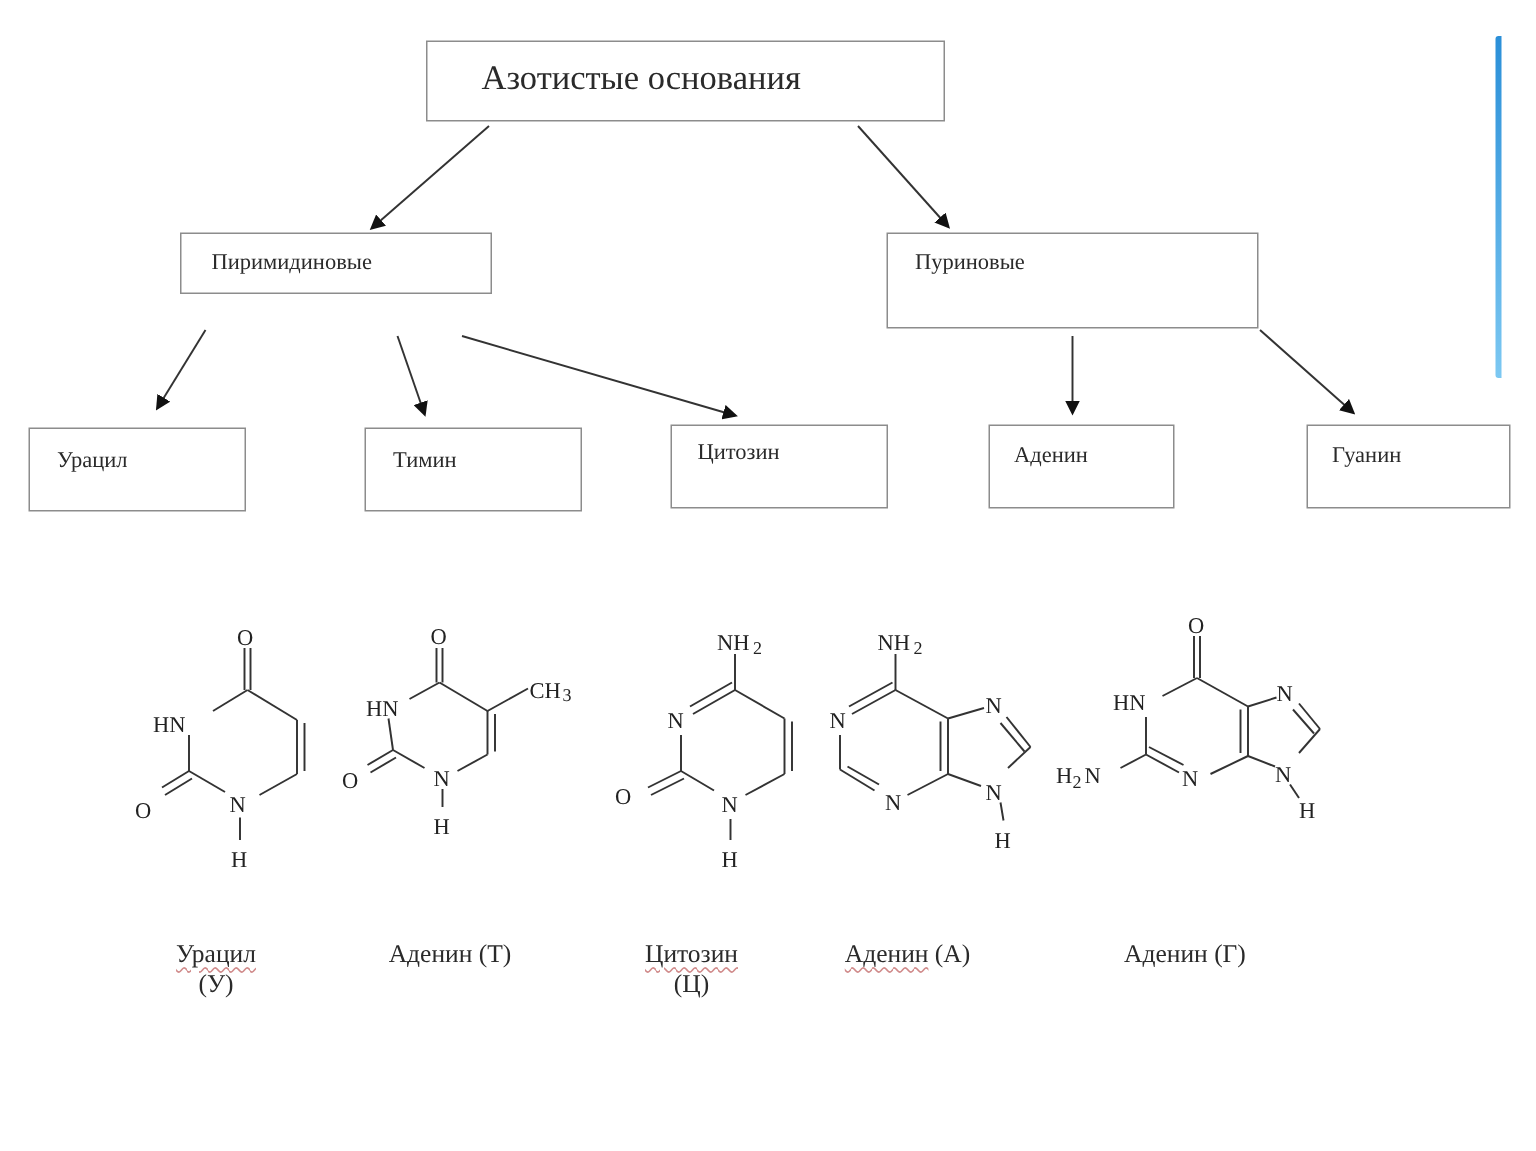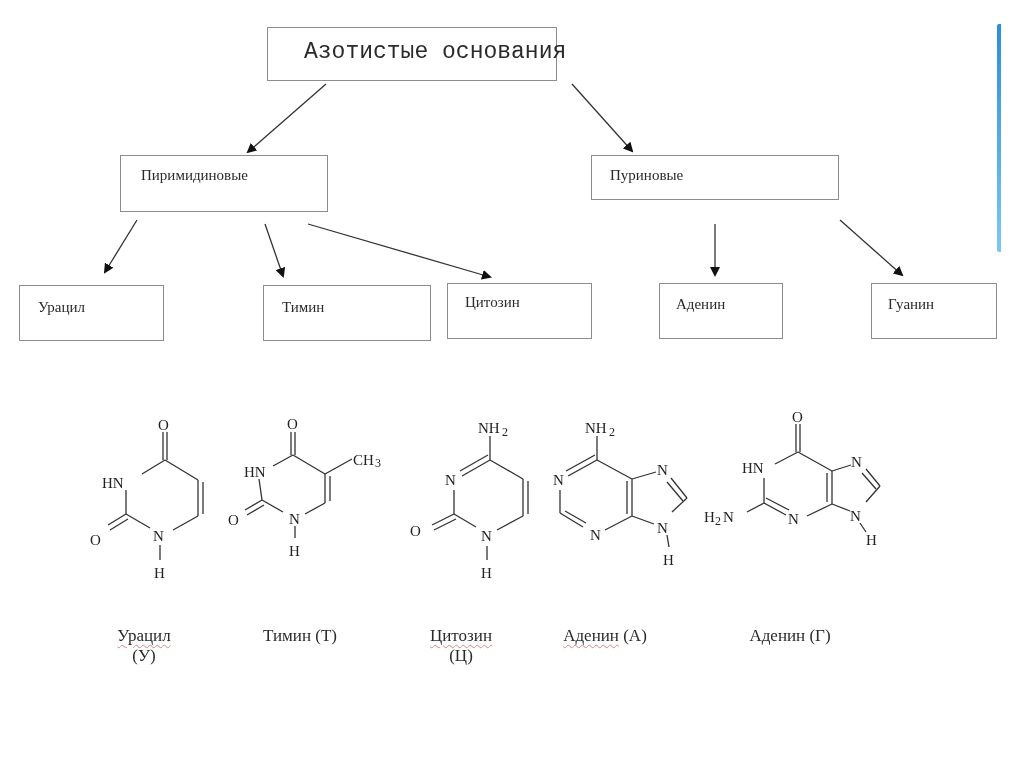--- a/index.html
+++ b/index.html
@@ -15,42 +15,42 @@
     .chem text { font-family: "Liberation Serif", serif; font-size: 15px; fill: #222; }
     .chem line, .chem polyline { stroke: #333; stroke-width: 1.3; fill: none; }
     .caption { position: absolute; font-size: 17px; color: #2a2a2a; text-align: center; white-space: nowrap; line-height: 20px; }
     .squiggle { text-decoration: underline wavy #d08a8a; text-decoration-thickness: 1px; text-underline-offset: 3px; }
   </style>
 </head>
 <body>
 
 <div class="accent-bar" style="background: linear-gradient(rgb(42, 143, 216), rgb(124, 200, 242));"></div>
 
-<div class="box" id="root-box" style="left:267px; top:27px; width:290px; height:54px;font-family:Liberation Mono, monospace;">
+<div class="box" id="root-box" style="left:284px; top:27px; width:346px; height:54px;">
   <span style="left:36px; top:11px;">Азотистые основания</span>
 </div>
-<div class="box" style="left:120px; top:155px; width:208px; height:57px;">
+<div class="box" style="left:120px; top:155px; width:208px; height:41px;">
   <span style="left:20px; top:11px;">Пиримидиновые</span>
 </div>
-<div class="box" style="left:591px; top:155px; width:248px; height:45px;">
+<div class="box" style="left:591px; top:155px; width:248px; height:64px;">
   <span style="left:18px; top:11px;">Пуриновые</span>
 </div>
 <div class="box" style="left:19px; top:285px; width:145px; height:56px;">
   <span style="left:18px; top:13px;">Урацил</span>
 </div>
-<div class="box" style="left:243px; top:285px; width:168px; height:56px;margin-left:20px;">
+<div class="box" style="left:243px; top:285px; width:145px; height:56px;">
   <span style="left:18px; top:13px;">Тимин</span>
 </div>
 <div class="box" style="left:447px; top:283px; width:145px; height:56px;">
   <span style="left:17px; top:10px;">Цитозин</span>
 </div>
 <div class="box" style="left:659px; top:283px; width:124px; height:56px;">
   <span style="left:16px; top:12px;">Аденин</span>
 </div>
-<div class="box" style="left:871px; top:283px; width:126px; height:56px;">
+<div class="box" style="left:871px; top:283px; width:136px; height:56px;">
   <span style="left:16px; top:12px;">Гуанин</span>
 </div>
 
 <svg class="diagram chem" width="1024" height="767">
   <defs>
     <marker id="ah" markerWidth="10" markerHeight="10" refX="8" refY="5" orient="auto" markerUnits="userSpaceOnUse">
       <path d="M0,0 L10,5 L0,10 z" fill="#111"></path>
     </marker>
   </defs>
   <g stroke="#111" stroke-width="2.2">
@@ -181,21 +181,21 @@
     <text x="850" y="521">N</text>
     <text x="866" y="545">H</text>
   </g>
 </svg>
 
 <div class="caption" style="left:96px; top:626px; width:96px;">
   <div class="squiggle">Урацил</div>
   <div>(У)</div>
 </div>
 <div class="caption" style="left:244px; top:626px; width:112px;">
-  <div>Тимин (Т)</div>
+  <div>Аденин (Т)</div>
 </div>
 <div class="caption" style="left:410px; top:626px; width:102px;">
   <div class="squiggle">Цитозин</div>
   <div>(Ц)</div>
 </div>
 <div class="caption" style="left:541px; top:626px; width:128px;">
   <div><span class="squiggle">Аденин</span> (А)</div>
 </div>
 <div class="caption" style="left:730px; top:626px; width:120px;">
   <div>Аденин (Г)</div>

